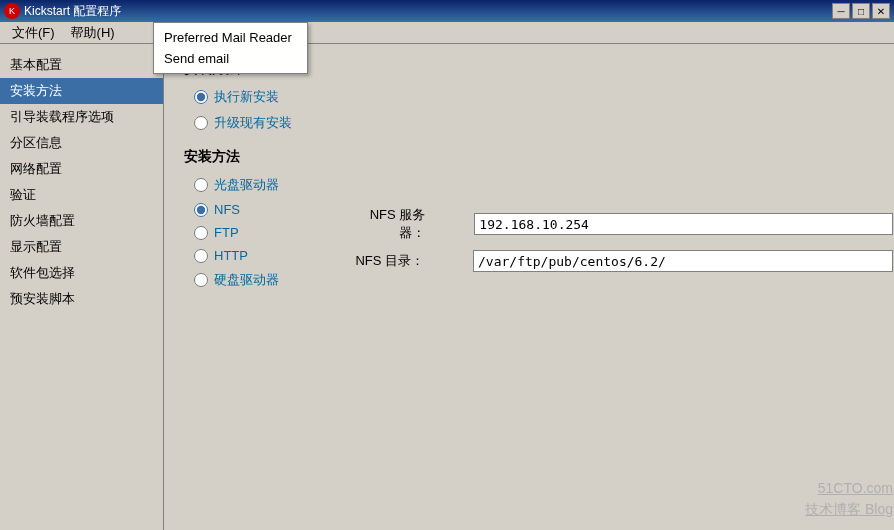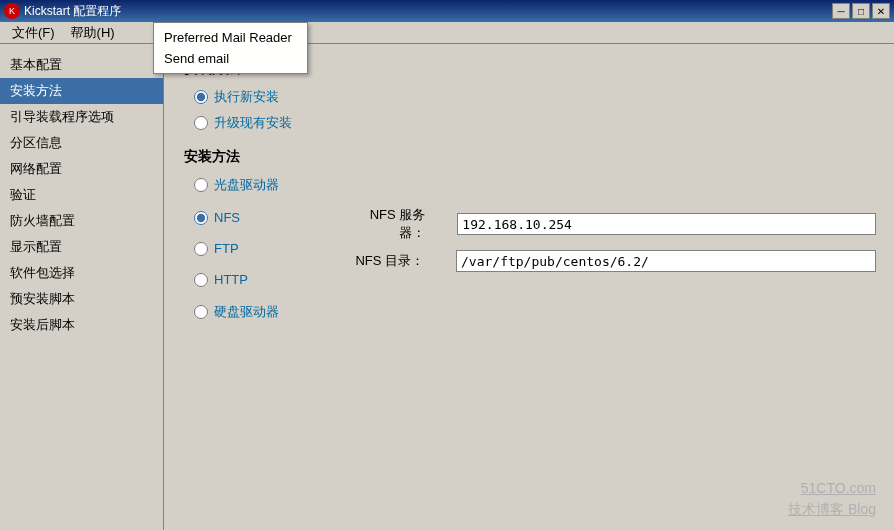--- a/index.html
+++ b/index.html
@@ -161,37 +161,36 @@
 
     .install-method-layout {
       display: flex;
       gap: 0;
       margin-top: 8px;
     }
 
     .method-options {
       display: flex;
       flex-direction: column;
-      gap: 8px;
       margin-left: 10px;
       min-width: 120px;
     }
 
     .fields-area {
       display: flex;
       flex-direction: column;
       gap: 8px;
       margin-left: 30px;
       padding-top: 30px;
     }
 
     .field-row {
       display: flex;
       align-items: center;
-      gap: 8px;
+      gap: 25px;
     }
 
     .field-label {
       font-size: 13px;
       color: #000;
       min-width: 80px;
       text-align: right;
     }
 
     .field-input {
@@ -250,21 +249,20 @@
     <div class="sidebar-item">基本配置</div>
     <div class="sidebar-item active">安装方法</div>
     <div class="sidebar-item">引导装载程序选项</div>
     <div class="sidebar-item">分区信息</div>
     <div class="sidebar-item">网络配置</div>
     <div class="sidebar-item">验证</div>
     <div class="sidebar-item">防火墙配置</div>
     <div class="sidebar-item">显示配置</div>
     <div class="sidebar-item">软件包选择</div>
     <div class="sidebar-item">预安装脚本</div>
-    <div class="sidebar-item">安装后脚本</div>
   </div>
 
   <div class="main-content">
 
     <div class="section-title">安装方法</div>
     <div class="radio-group">
       <div class="radio-row">
         <input type="radio" class="radio-input" name="install-type" checked="" style="">
         <span class="radio-label">执行新安装</span>
       </div>

